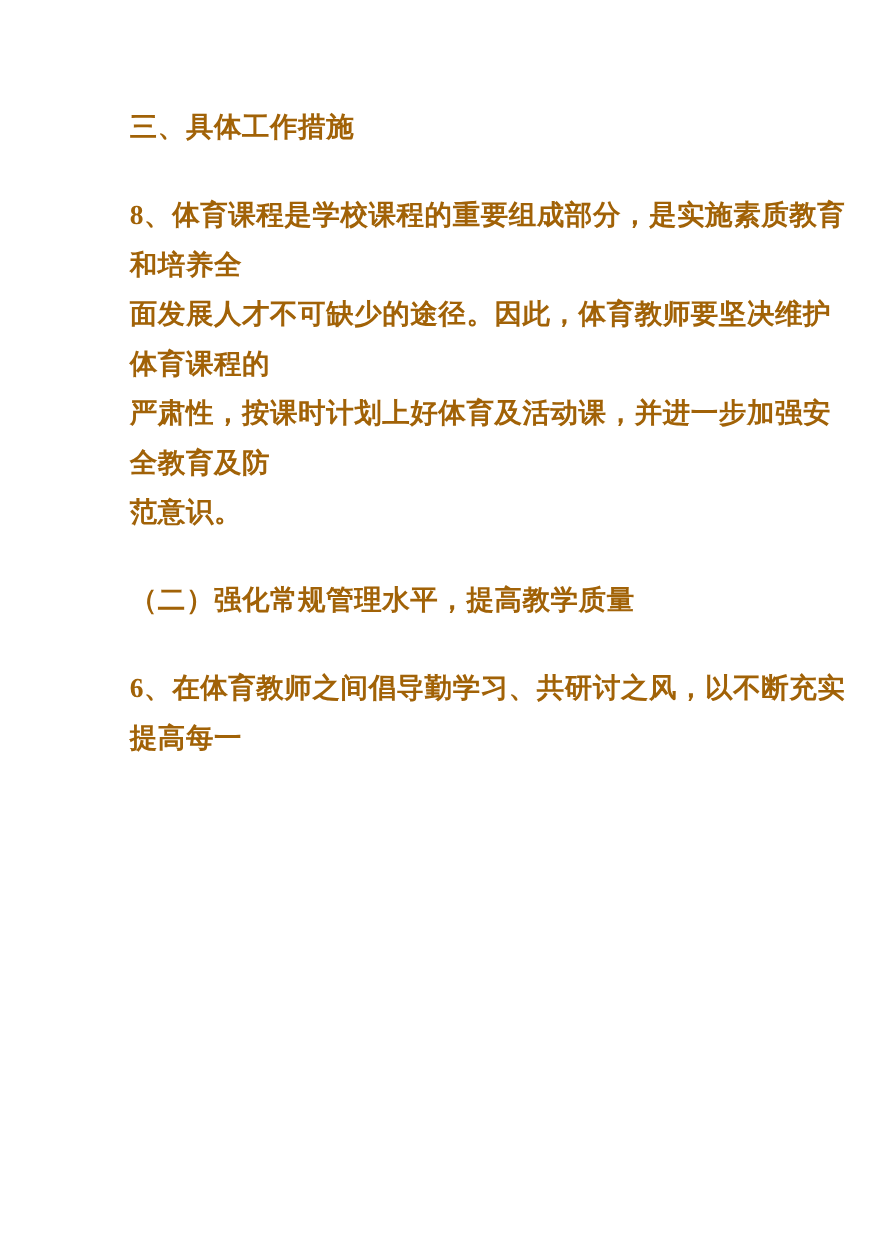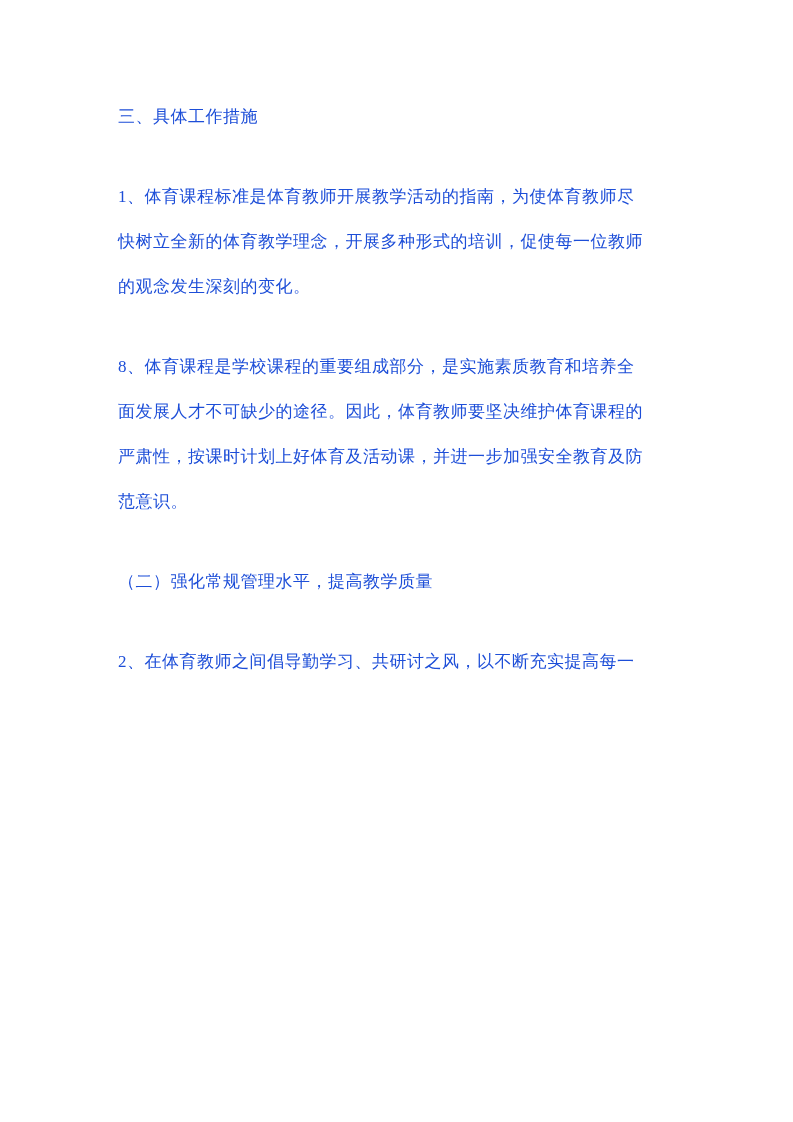--- a/index.html
+++ b/index.html
@@ -16,40 +16,38 @@
     font-family: "Liberation Serif", "DejaVu Serif", serif;
   }
   .doc-content {
     position: absolute;
     left: 118px;
     top: 94px;
     width: 660px;
   }
   .para {
     margin: 0 0 35px 0;
-    font-size: 17px;
+    font-size: 25px;
     line-height: 45px;
-    color: #1d4ed8;
+    color: #a16207;
     letter-spacing: 0.5px;
     white-space: pre-line;  
     text-align: left;
+    font-weight: bold;
   }
   .para:last-child {
     margin-bottom: 0;
   }
 </style>
 </head>
 <body>
 
 <div class="page">
   <div class="doc-content">
     <p class="para">三、具体工作措施</p>
-    <p class="para">1、体育课程标准是体育教师开展教学活动的指南，为使体育教师尽
-快树立全新的体育教学理念，开展多种形式的培训，促使每一位教师
-的观念发生深刻的变化。</p>
     <p class="para">8、体育课程是学校课程的重要组成部分，是实施素质教育和培养全
 面发展人才不可缺少的途径。因此，体育教师要坚决维护体育课程的
 严肃性，按课时计划上好体育及活动课，并进一步加强安全教育及防
 范意识。</p>
     <p class="para">（二）强化常规管理水平，提高教学质量</p>
-    <p class="para">2、在体育教师之间倡导勤学习、共研讨之风，以不断充实提高每一</p>
+    <p class="para">6、在体育教师之间倡导勤学习、共研讨之风，以不断充实提高每一</p>
   </div>
 </div>
 
 </body></html>

